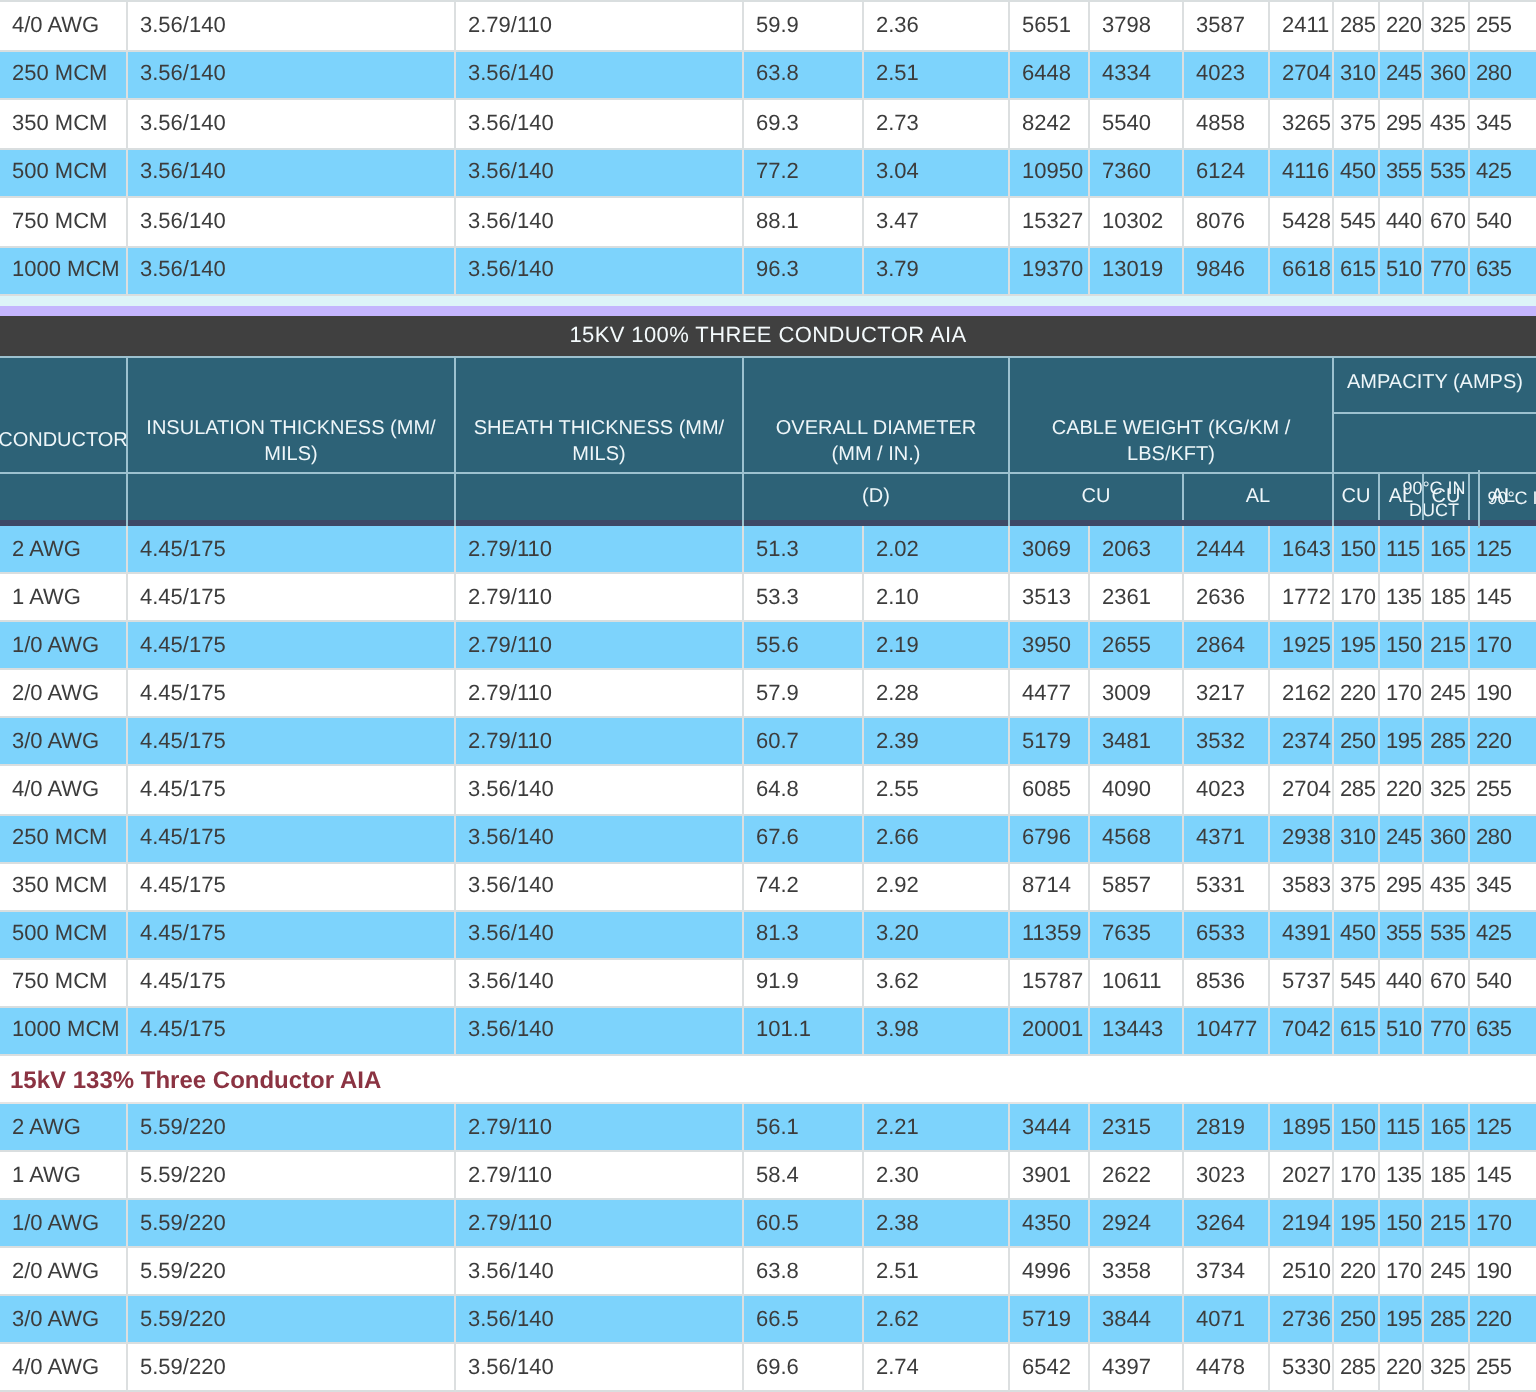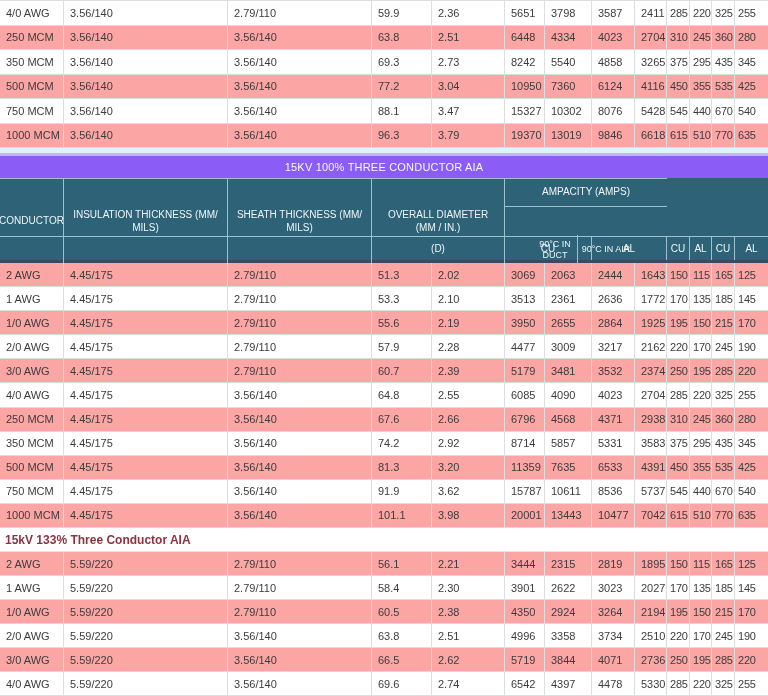--- a/index.html
+++ b/index.html
@@ -19,33 +19,33 @@
   .row .cell {
     display:flex; align-items:center;
     padding-left:6px;
     font-size:11px; color:#3c3c3c;
     border-right:1px solid #dcdfe0;
     border-bottom:1px solid #d9dedf;
     white-space:nowrap; overflow:hidden;
   }
   .row .cell:last-child { border-right:none; }
   .row .cell.amp { padding-left:3px; letter-spacing:-0.2px; }
-  .row.alt { background:#fca5a5; }
+  .row.alt { background:#7dd3fc; }
 
   .top-table .row { height:24.5px; }
   .top-table { border-top:1px solid #d9dedf; }
   .s1-rows .row { height:24.1px; }
   .s2-rows .row { height:24px; }
 
   .cyan-strip { height:5px; background:#ddf4f8; }
 
   
   .tbl-title {
-    height:25px; background:#8b5cf6;
-    border-top:3px solid #c4b5fd;
+    height:25px; background:#404040;
+    border-top:5px solid #c4b5fd;
     color:#f4fafc; font-size:11px; font-weight:500; letter-spacing:0.2px;
     display:flex; align-items:center; justify-content:center;
   }
   .head-main {
     display:grid;
     grid-template-columns:64px 164px 144px 133px 162px 101px;
     height:58px; background:#2d6277;
   }
   .head-main .hcell {
     border-top:1px solid #9cc1cf;
@@ -188,20 +188,21 @@
 
   <div class="cyan-strip"></div>
 
   <div class="tbl-title">15KV 100% THREE CONDUCTOR AIA</div>
 
   <div class="head-main">
     <div class="hcell">CONDUCTOR</div>
     <div class="hcell">INSULATION THICKNESS (MM/ MILS)</div>
     <div class="hcell">SHEATH THICKNESS (MM/ MILS)</div>
     <div class="hcell">OVERALL DIAMETER (MM / IN.)</div>
+    <div class="hcell">CABLE WEIGHT (KG/KM / LBS/KFT)</div>
     <div class="hcell amp-group">
       <div class="amp-title">AMPACITY (AMPS)</div>
       <div class="amp-split">
         <div>90°C IN DUCT</div>
         <div>90°C IN AIR</div>
       </div>
     </div>
   </div>
 
   <div class="head-sub">

